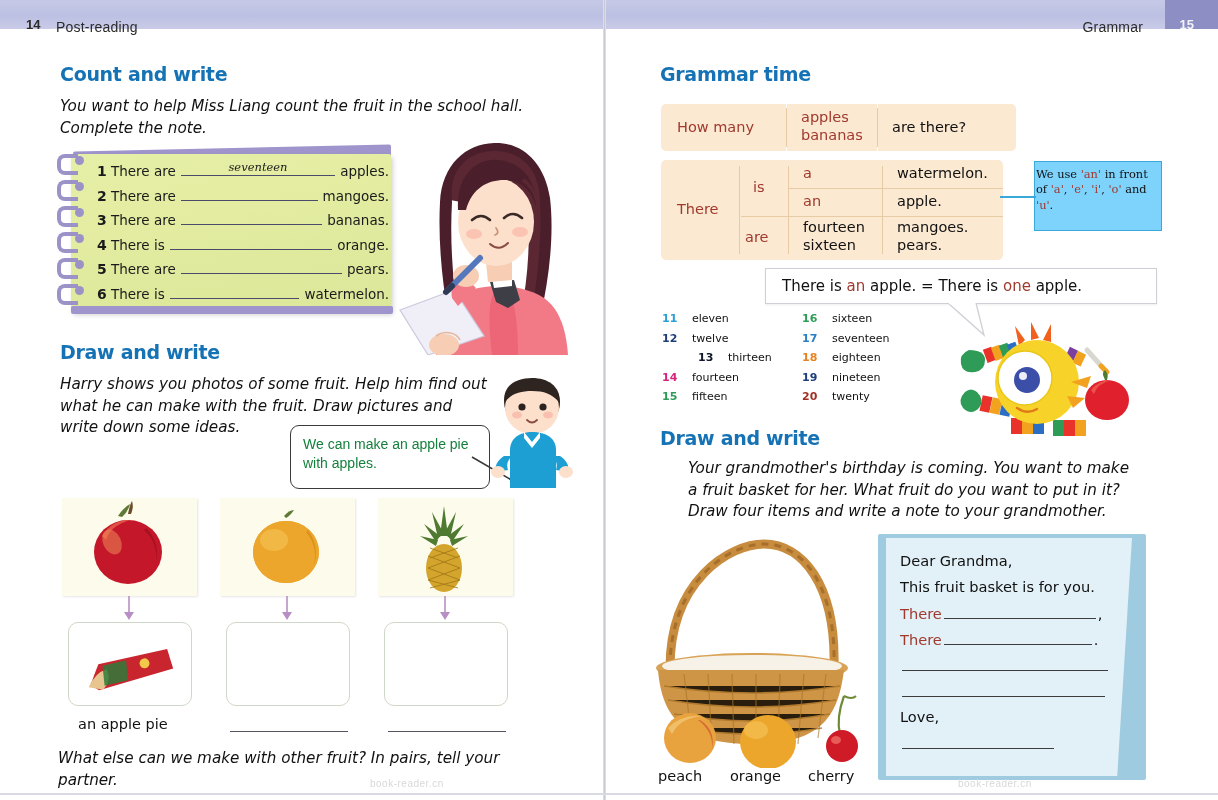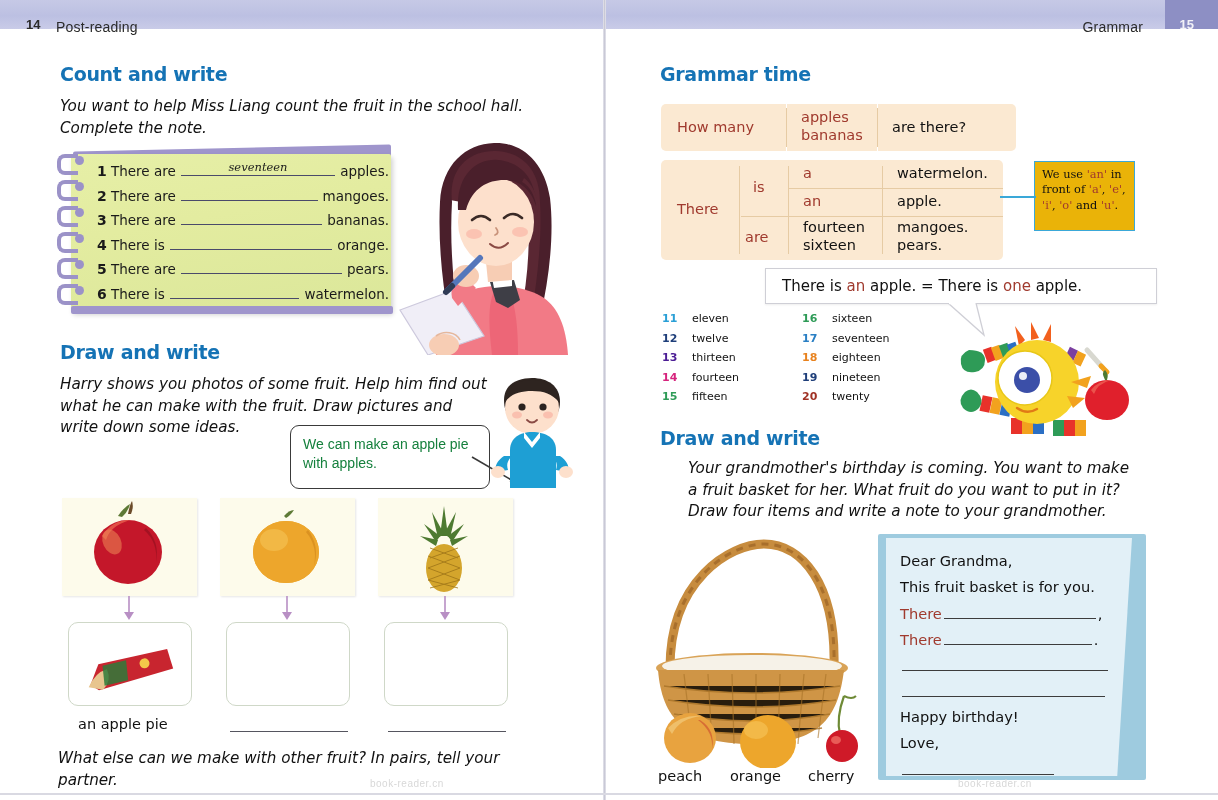--- a/index.html
+++ b/index.html
@@ -440,21 +440,21 @@
       <div>mangoes.</div>
       <div>pears.</div>
     </div>
     <div class="gsep" style="position:absolute;left:78px;top:6px;width:1.4px;height:88px;"></div>
     <div class="gsep" style="position:absolute;left:127px;top:6px;width:1.4px;height:88px;"></div>
     <div class="gsep" style="position:absolute;left:221px;top:6px;width:1.4px;height:88px;"></div>
     <div class="gsep" style="position:absolute;left:128px;top:28px;width:214px;height:1.2px;"></div>
     <div class="gsep" style="position:absolute;left:80px;top:56px;width:262px;height:1.2px;"></div>
   </div>
 
-  <div style="position:absolute;left:1034px;top:161px;width:101px;height:70px;border:1.8px solid #3aa8d8;background:#eab308;box-sizing:border-box;padding:5px 7px;">
+  <div style="position:absolute;left:1034px;top:161px;width:128px;height:70px;border:1.8px solid #3aa8d8;background:#7dd3fc;box-sizing:border-box;padding:5px 1px;">
     <div style="font-family:'DejaVu Serif',serif;font-size:11.4px;line-height:1.34;color:#111;">
       <span>We use </span><span class="red">'an'</span><span> in front of </span><span class="red">'a'</span><span>, </span><span class="red">'e'</span><span>, </span><span class="red">'i'</span><span>, </span><span class="red">'o'</span><span> and </span><span class="red">'u'</span><span>.</span>
     </div>
   </div>
   <div style="position:absolute;left:1000px;top:196px;width:36px;height:2px;background:#3aa8d8;"></div>
 
   <div style="position:absolute;left:765px;top:268px;width:392px;height:36px;border:1.3px solid #cfcfd6;background:#fff;box-sizing:border-box;display:flex;align-items:center;padding-left:16px;box-shadow:0 1px 2px rgba(0,0,0,.07);">
     <div style="font-family:'DejaVu Sans',sans-serif;font-size:15px;color:#111;">
       <span>There is </span><span class="red">an</span><span> apple. = There is </span><span class="red">one</span><span> apple.</span>
     </div>
@@ -467,21 +467,21 @@
   <div class="numlist" id="numlist-left" style="left:662px;top:312px;">
       <div class="numrow">
         <span class="n" style="color: rgb(42, 159, 214);">11</span>
         <span class="w">eleven</span>
       </div>
       <div class="numrow">
         <span class="n" style="color: rgb(31, 63, 122);">12</span>
         <span class="w">twelve</span>
       </div>
       <div class="numrow">
-        <span class="n" style="color: #4c1d95;">13</span>
+        <span class="n" style="color: #0f172a; margin-left: 36px;">13</span>
         <span class="w">thirteen</span>
       </div>
       <div class="numrow">
         <span class="n" style="color: rgb(214, 36, 125);">14</span>
         <span class="w">fourteen</span>
       </div>
       <div class="numrow">
         <span class="n" style="color: rgb(46, 155, 87);">15</span>
         <span class="w">fifteen</span>
       </div>
@@ -640,21 +640,20 @@
         <span class="red">There</span>
         <span class="nc-blank" style="width:148px;"></span>
         <span>.</span>
       </div>
       <div class="nc-line">
         <span class="nc-blank" style="width:206px;"></span>
       </div>
       <div class="nc-line">
         <span class="nc-blank" style="width:203px;"></span>
       </div>
-      <div class="nc-line">Happy birthday!</div>
       <div class="nc-line">Love,</div>
       <div class="nc-line" style="height:22px;">
         <span class="nc-blank" style="width:152px;"></span>
       </div>
     </div>
   </div>
 
   <div class="watermark" style="left:958px;top:778px;">book-reader.cn</div>
 
   <div class="botline"></div>

